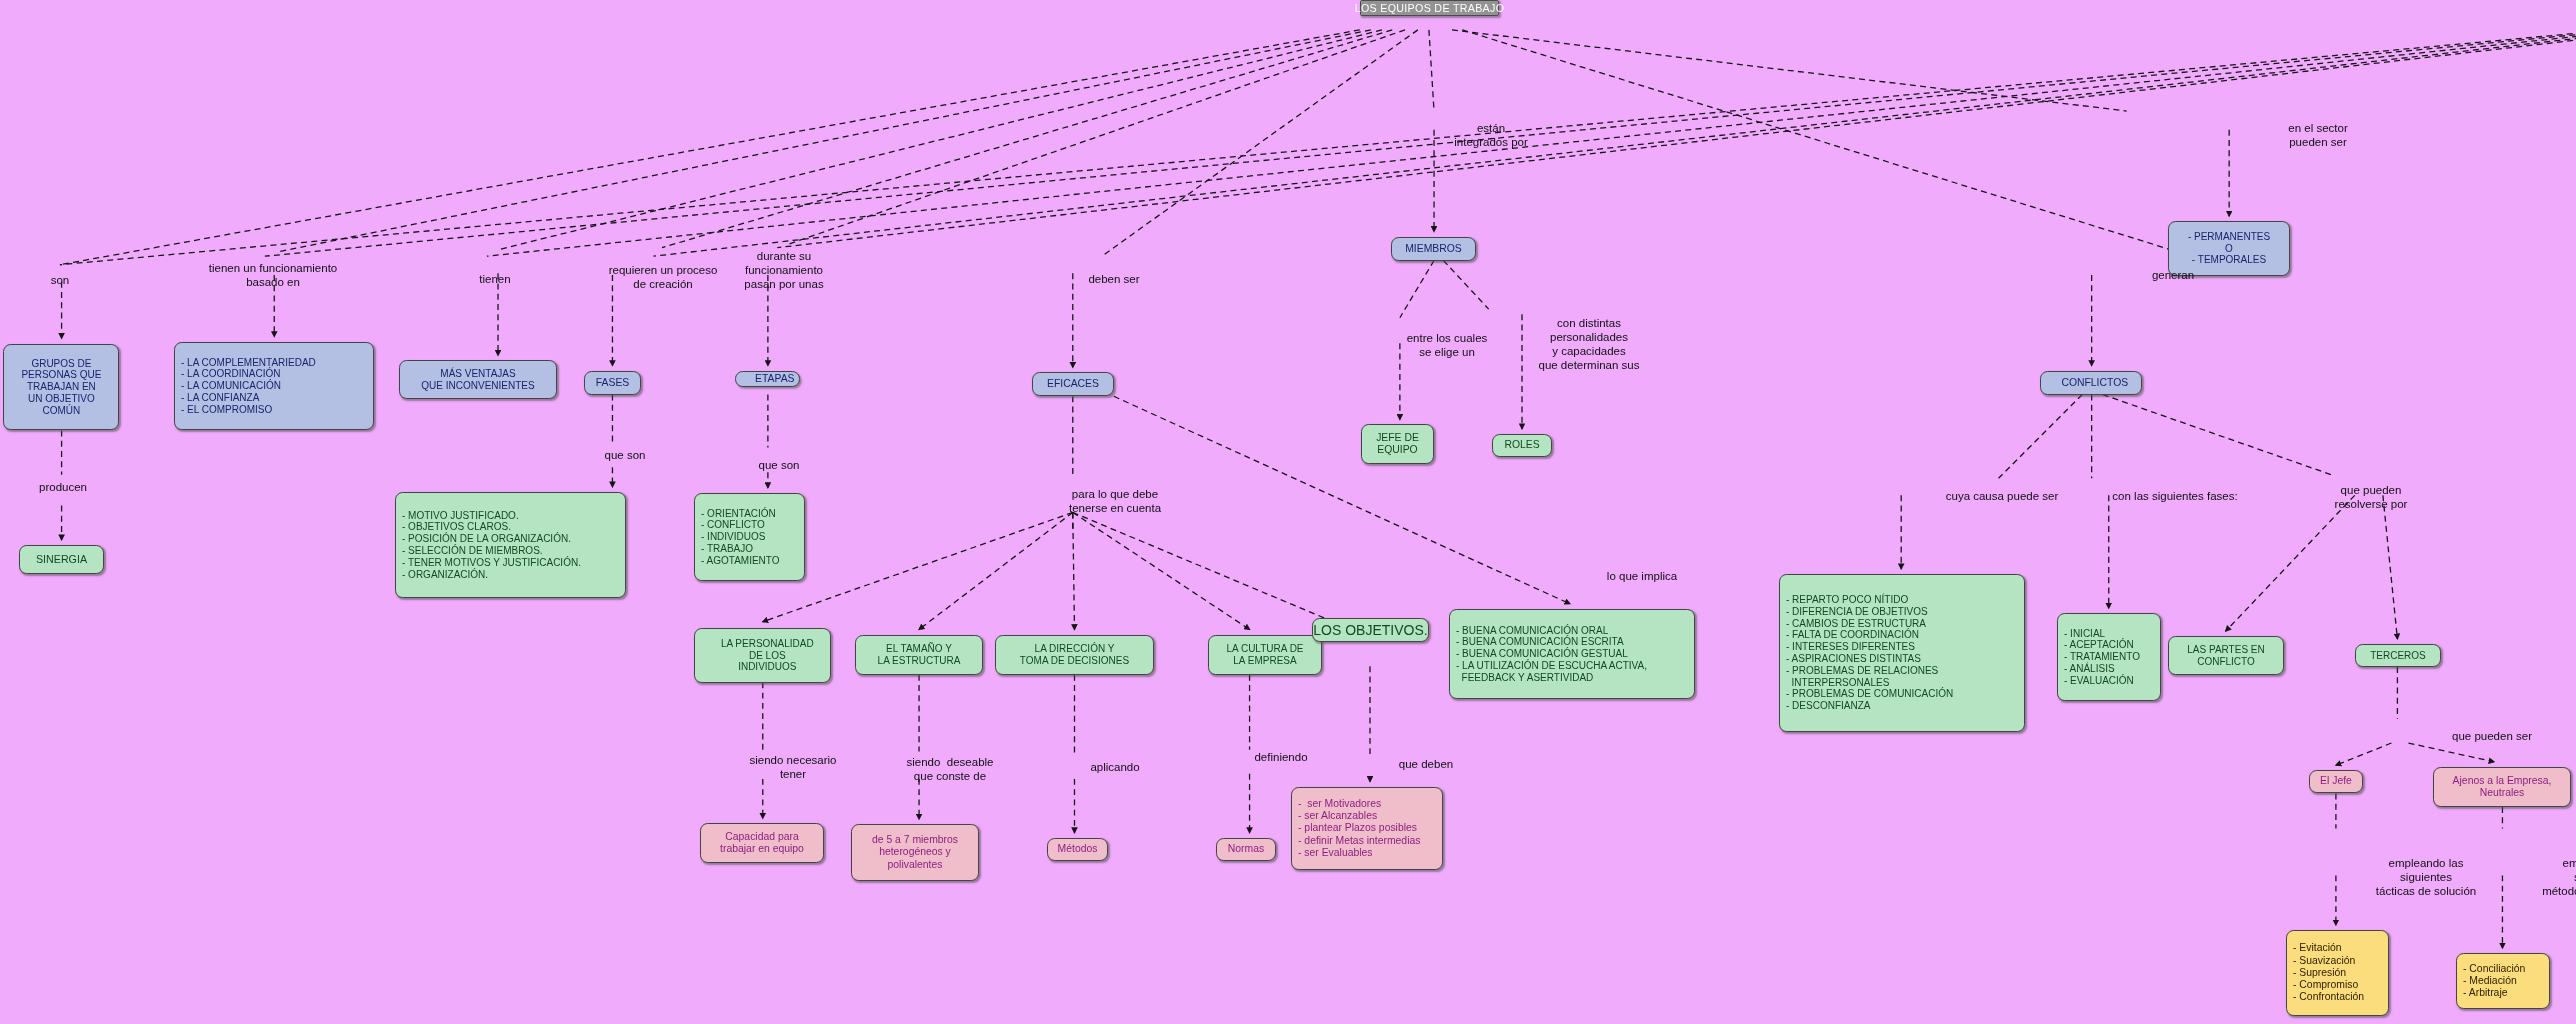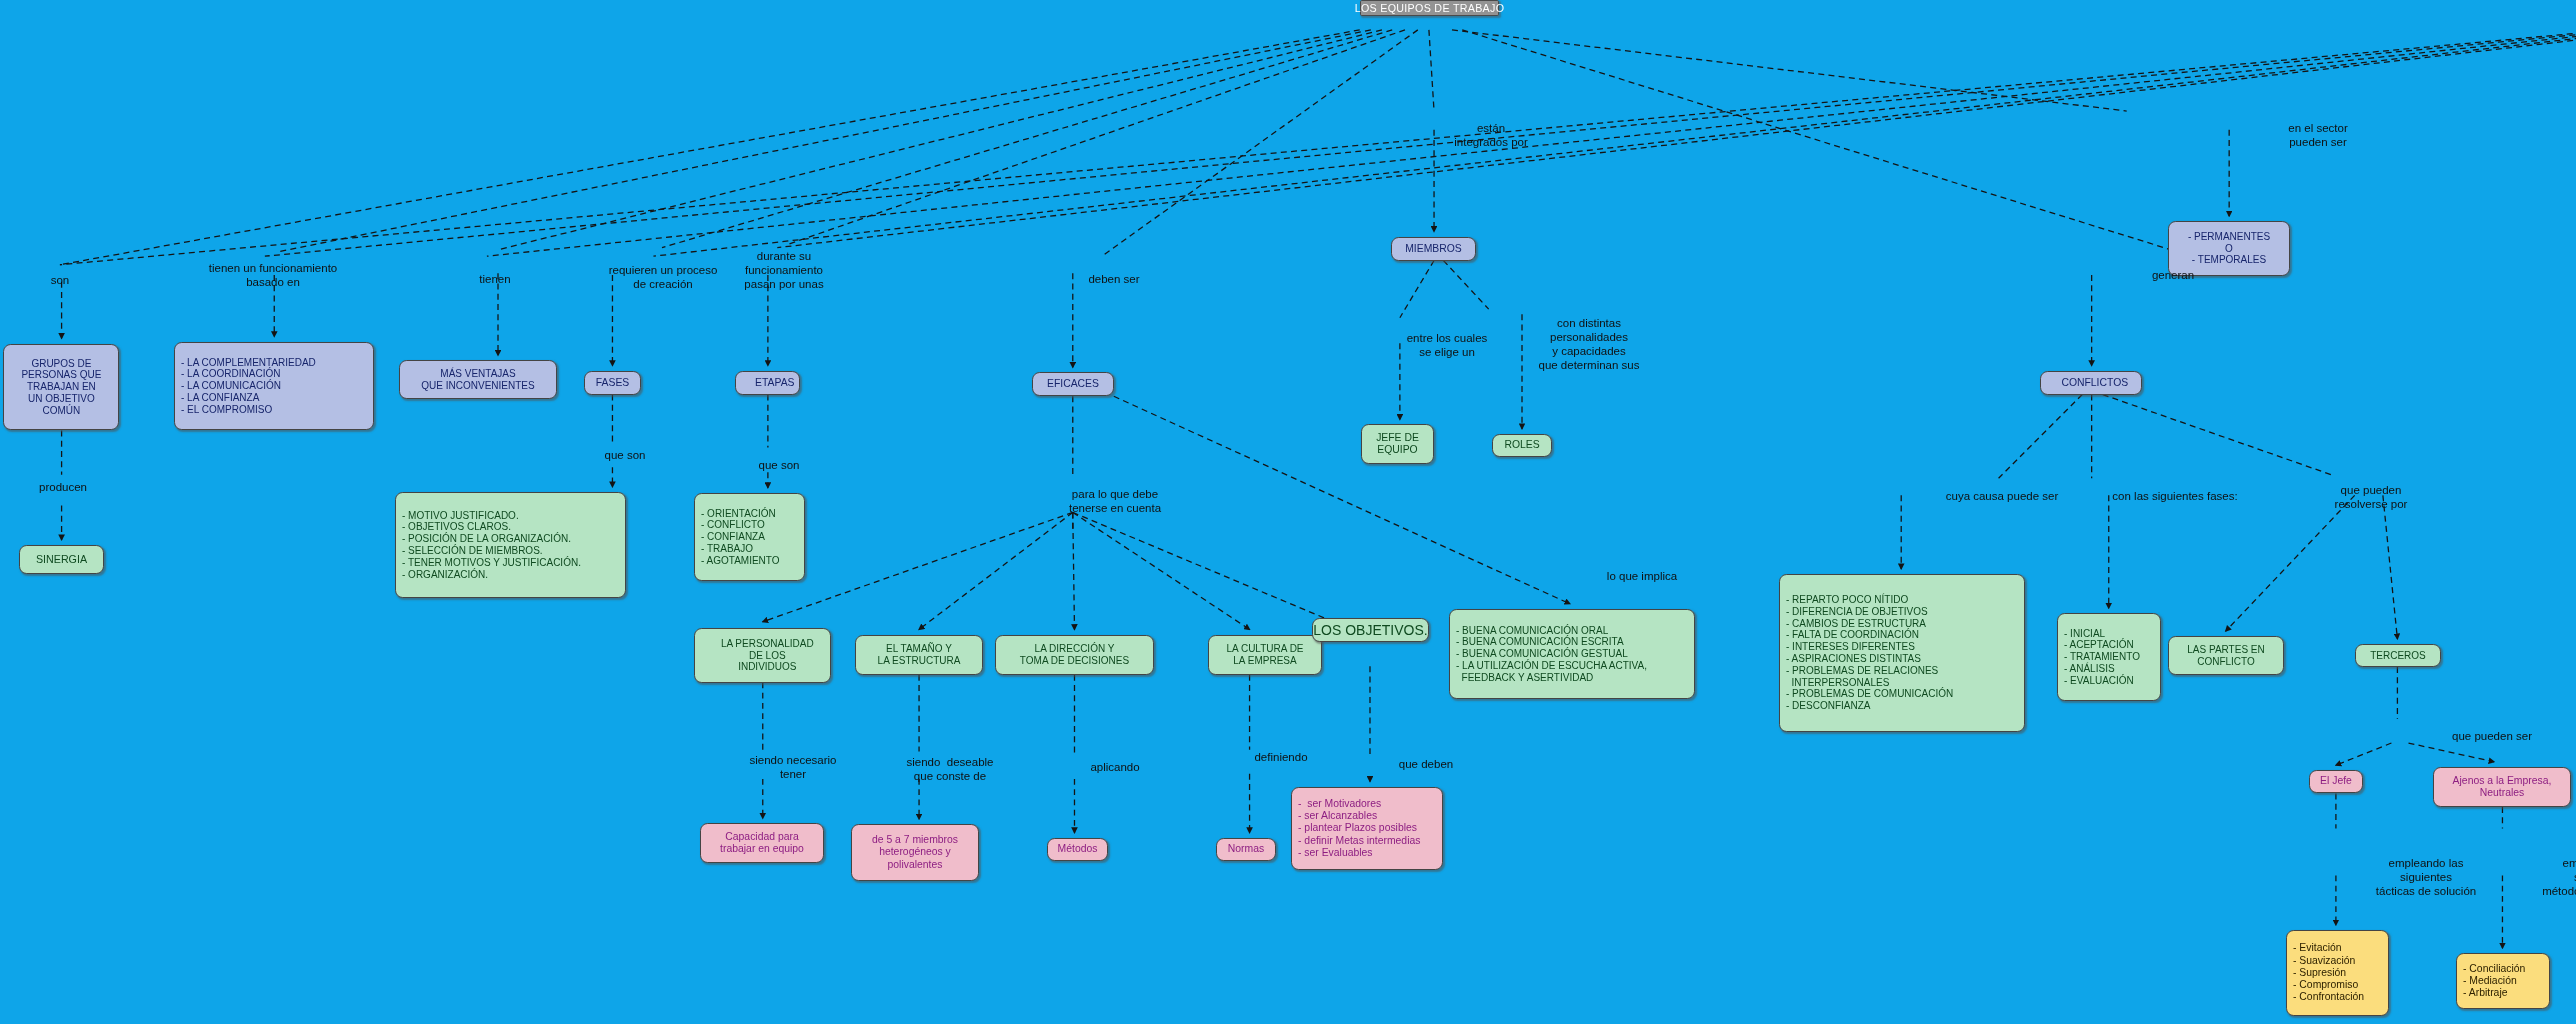--- a/index.html
+++ b/index.html
@@ -4,21 +4,21 @@
 <style>
   html, body {
     margin: 0;
     padding: 0;
     background: #ffffff;
   }
   #canvas {
     position: relative;
     width: 2576px;
     height: 1024px;
-    background: #0ea5e9;
+    background: #f0abfc;
     font-family: "Liberation Sans", sans-serif;
     overflow: hidden;
     text-decoration: underline;
   }
   #edge-layer {
     position: absolute;
     left: 0; top: 0;
     width: 2576px;
     height: 1024px;
     pointer-events: none;
@@ -182,27 +182,27 @@
         <span class="ln">FASES</span>
       </div>
       <div class="node c-green leftal" style="left: 395px; top: 492px; width: 231px; height: 106px; font-size: 10px; padding-left: 6px; padding-right: 3.4px;">
         <span class="ln">- MOTIVO JUSTIFICADO.</span>
         <span class="ln">- OBJETIVOS CLAROS.</span>
         <span class="ln">- POSICIÓN DE LA ORGANIZACIÓN.</span>
         <span class="ln">- SELECCIÓN DE MIEMBROS.</span>
         <span class="ln">- TENER MOTIVOS Y JUSTIFICACIÓN.</span>
         <span class="ln">- ORGANIZACIÓN.</span>
       </div>
-      <div class="node c-blue center" style="left: 735px; top: 371px; width: 65px; height: 24px; font-size: 10.4px; padding-left: 18px; padding-right: 3.4px;">
+      <div class="node c-blue center" style="left: 735px; top: 371px; width: 65px; height: 16px; font-size: 10.4px; padding-left: 18px; padding-right: 3.4px;">
         <span class="ln">ETAPAS</span>
       </div>
       <div class="node c-green leftal" style="left: 694px; top: 493px; width: 111px; height: 88px; font-size: 10px; padding-left: 6px; padding-right: 3.4px;">
         <span class="ln">- ORIENTACIÓN</span>
         <span class="ln">- CONFLICTO</span>
-        <span class="ln">- CONFIANZA</span>
+        <span class="ln">- INDIVIDUOS</span>
         <span class="ln">- TRABAJO</span>
         <span class="ln">- AGOTAMIENTO</span>
       </div>
       <div class="node c-blue center" style="left: 1032px; top: 372px; width: 82px; height: 24px; font-size: 10.4px; padding-left: 3.4px; padding-right: 3.4px;">
         <span class="ln">EFICACES</span>
       </div>
       <div class="node c-green center" style="left: 694px; top: 628px; width: 137px; height: 55px; font-size: 10px; padding-left: 13px; padding-right: 3.4px;">
         <span class="ln">LA PERSONALIDAD</span>
         <span class="ln">DE LOS</span>
         <span class="ln">INDIVIDUOS</span>

